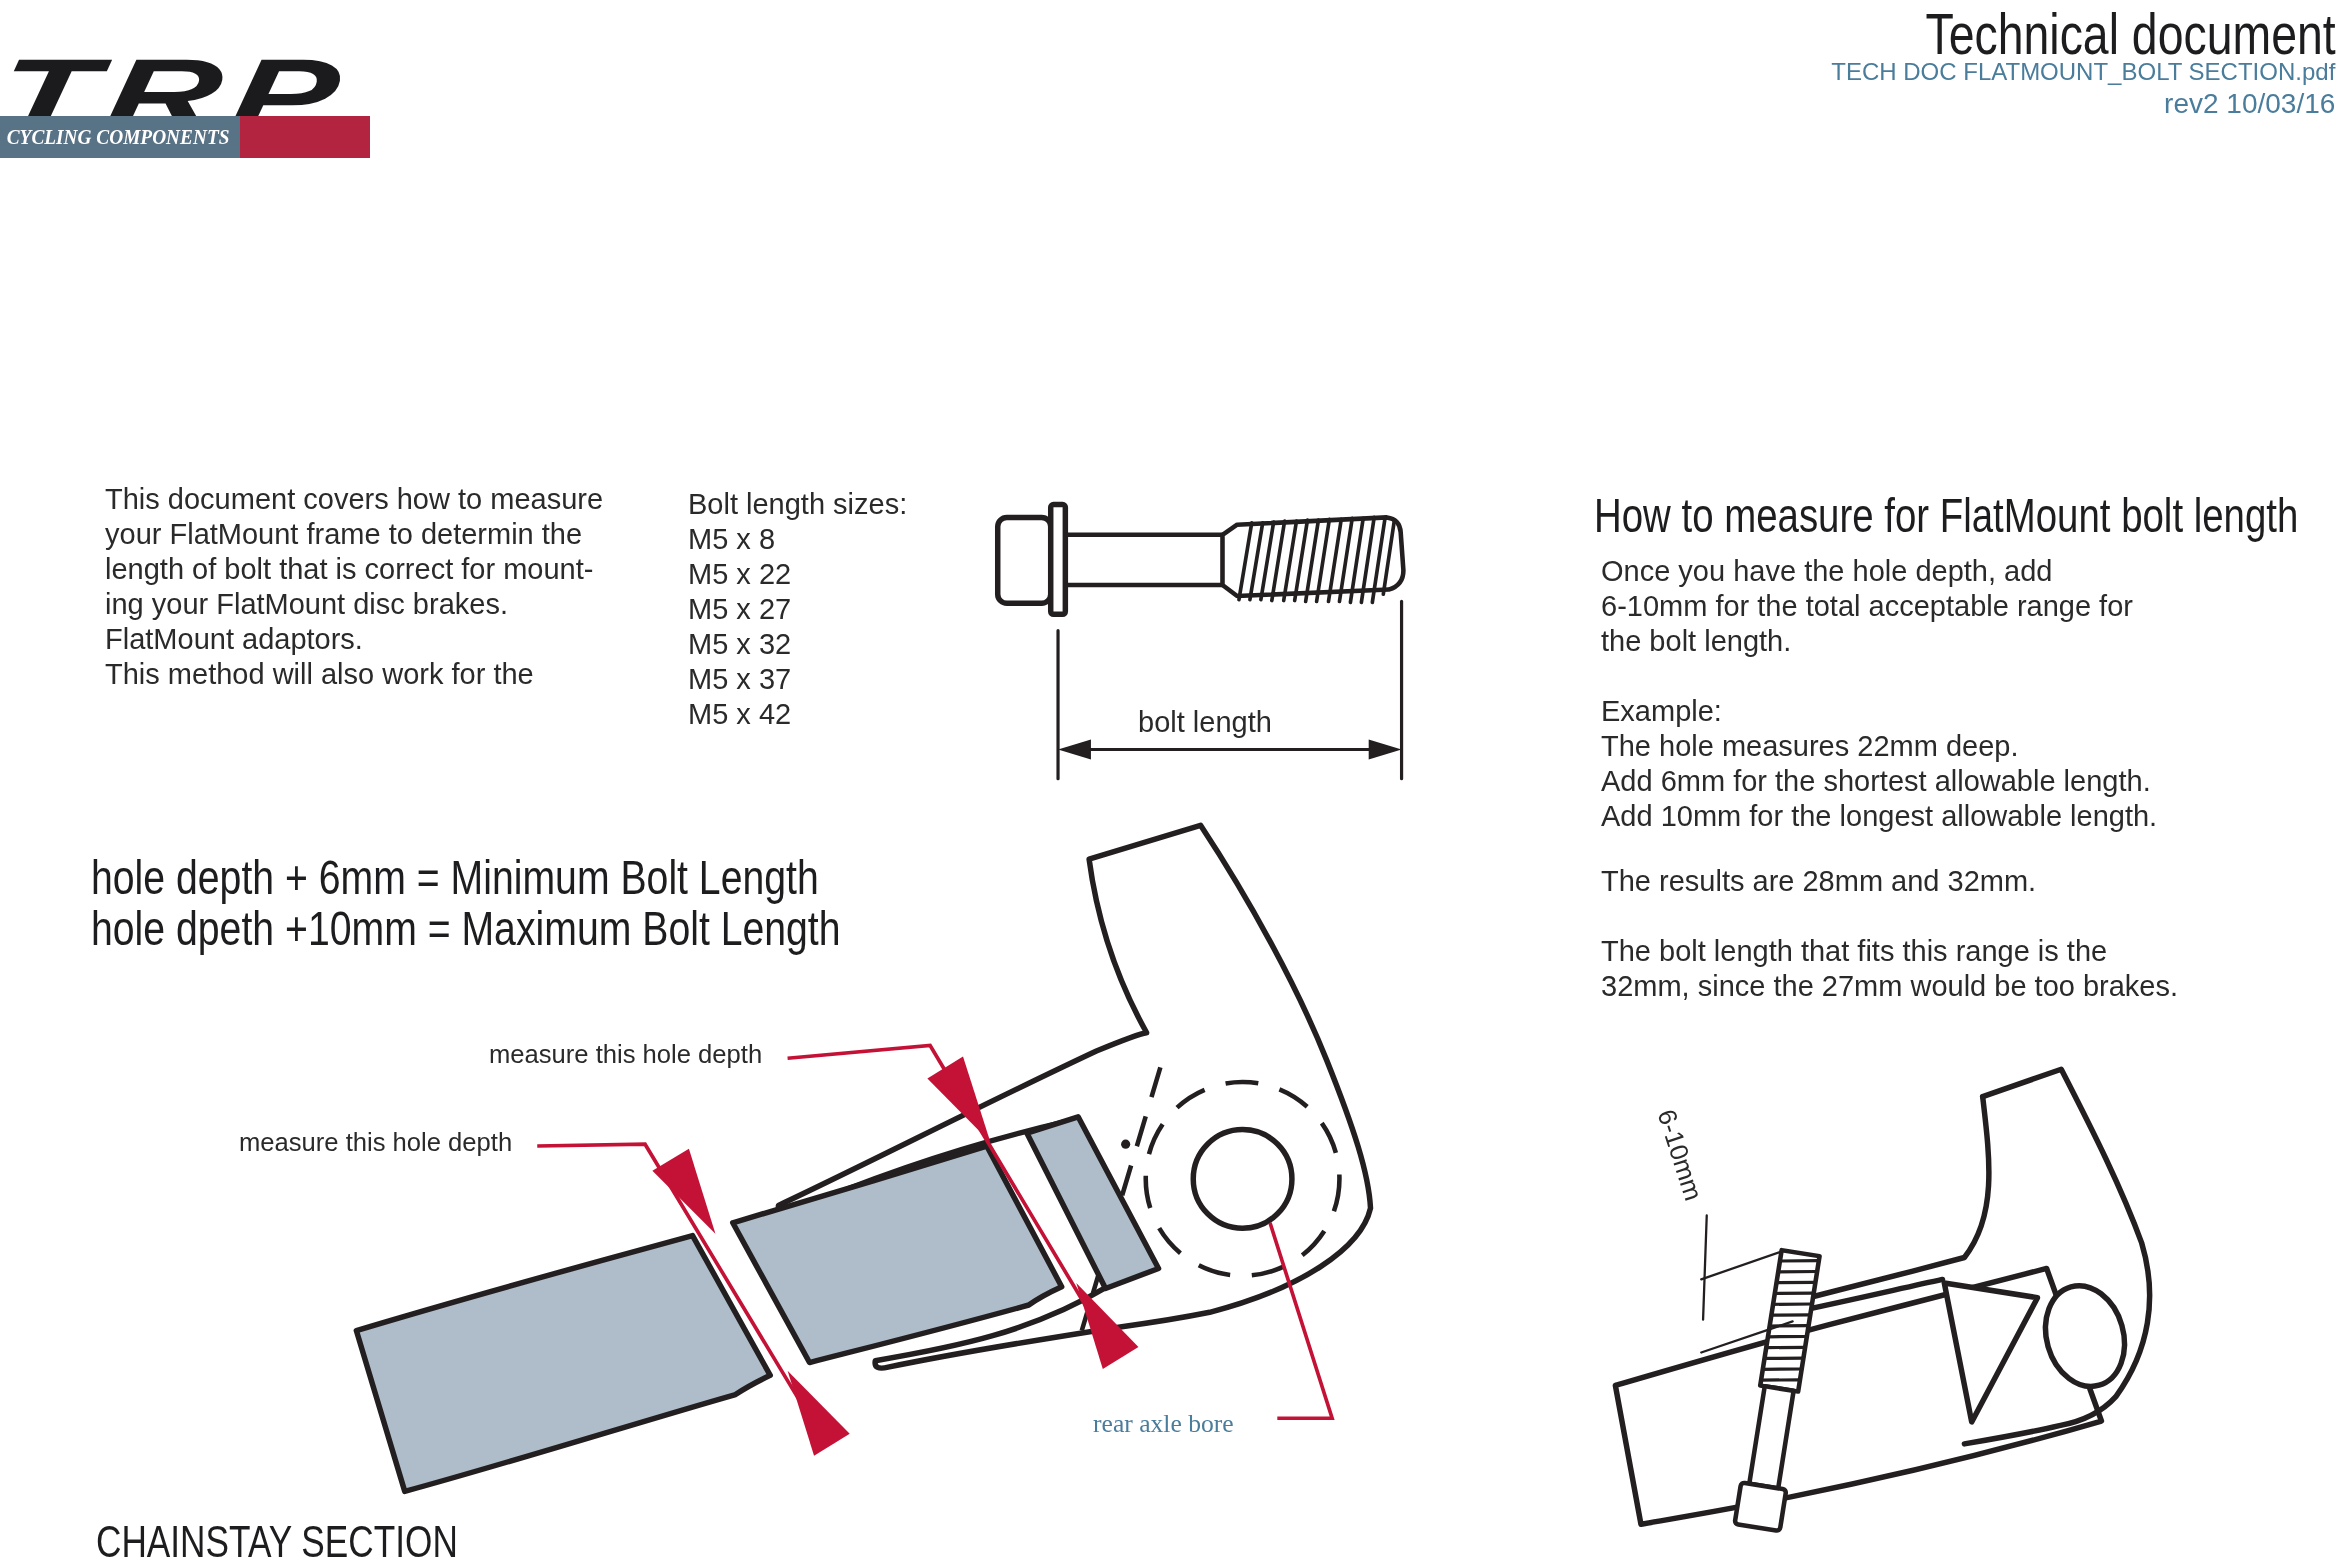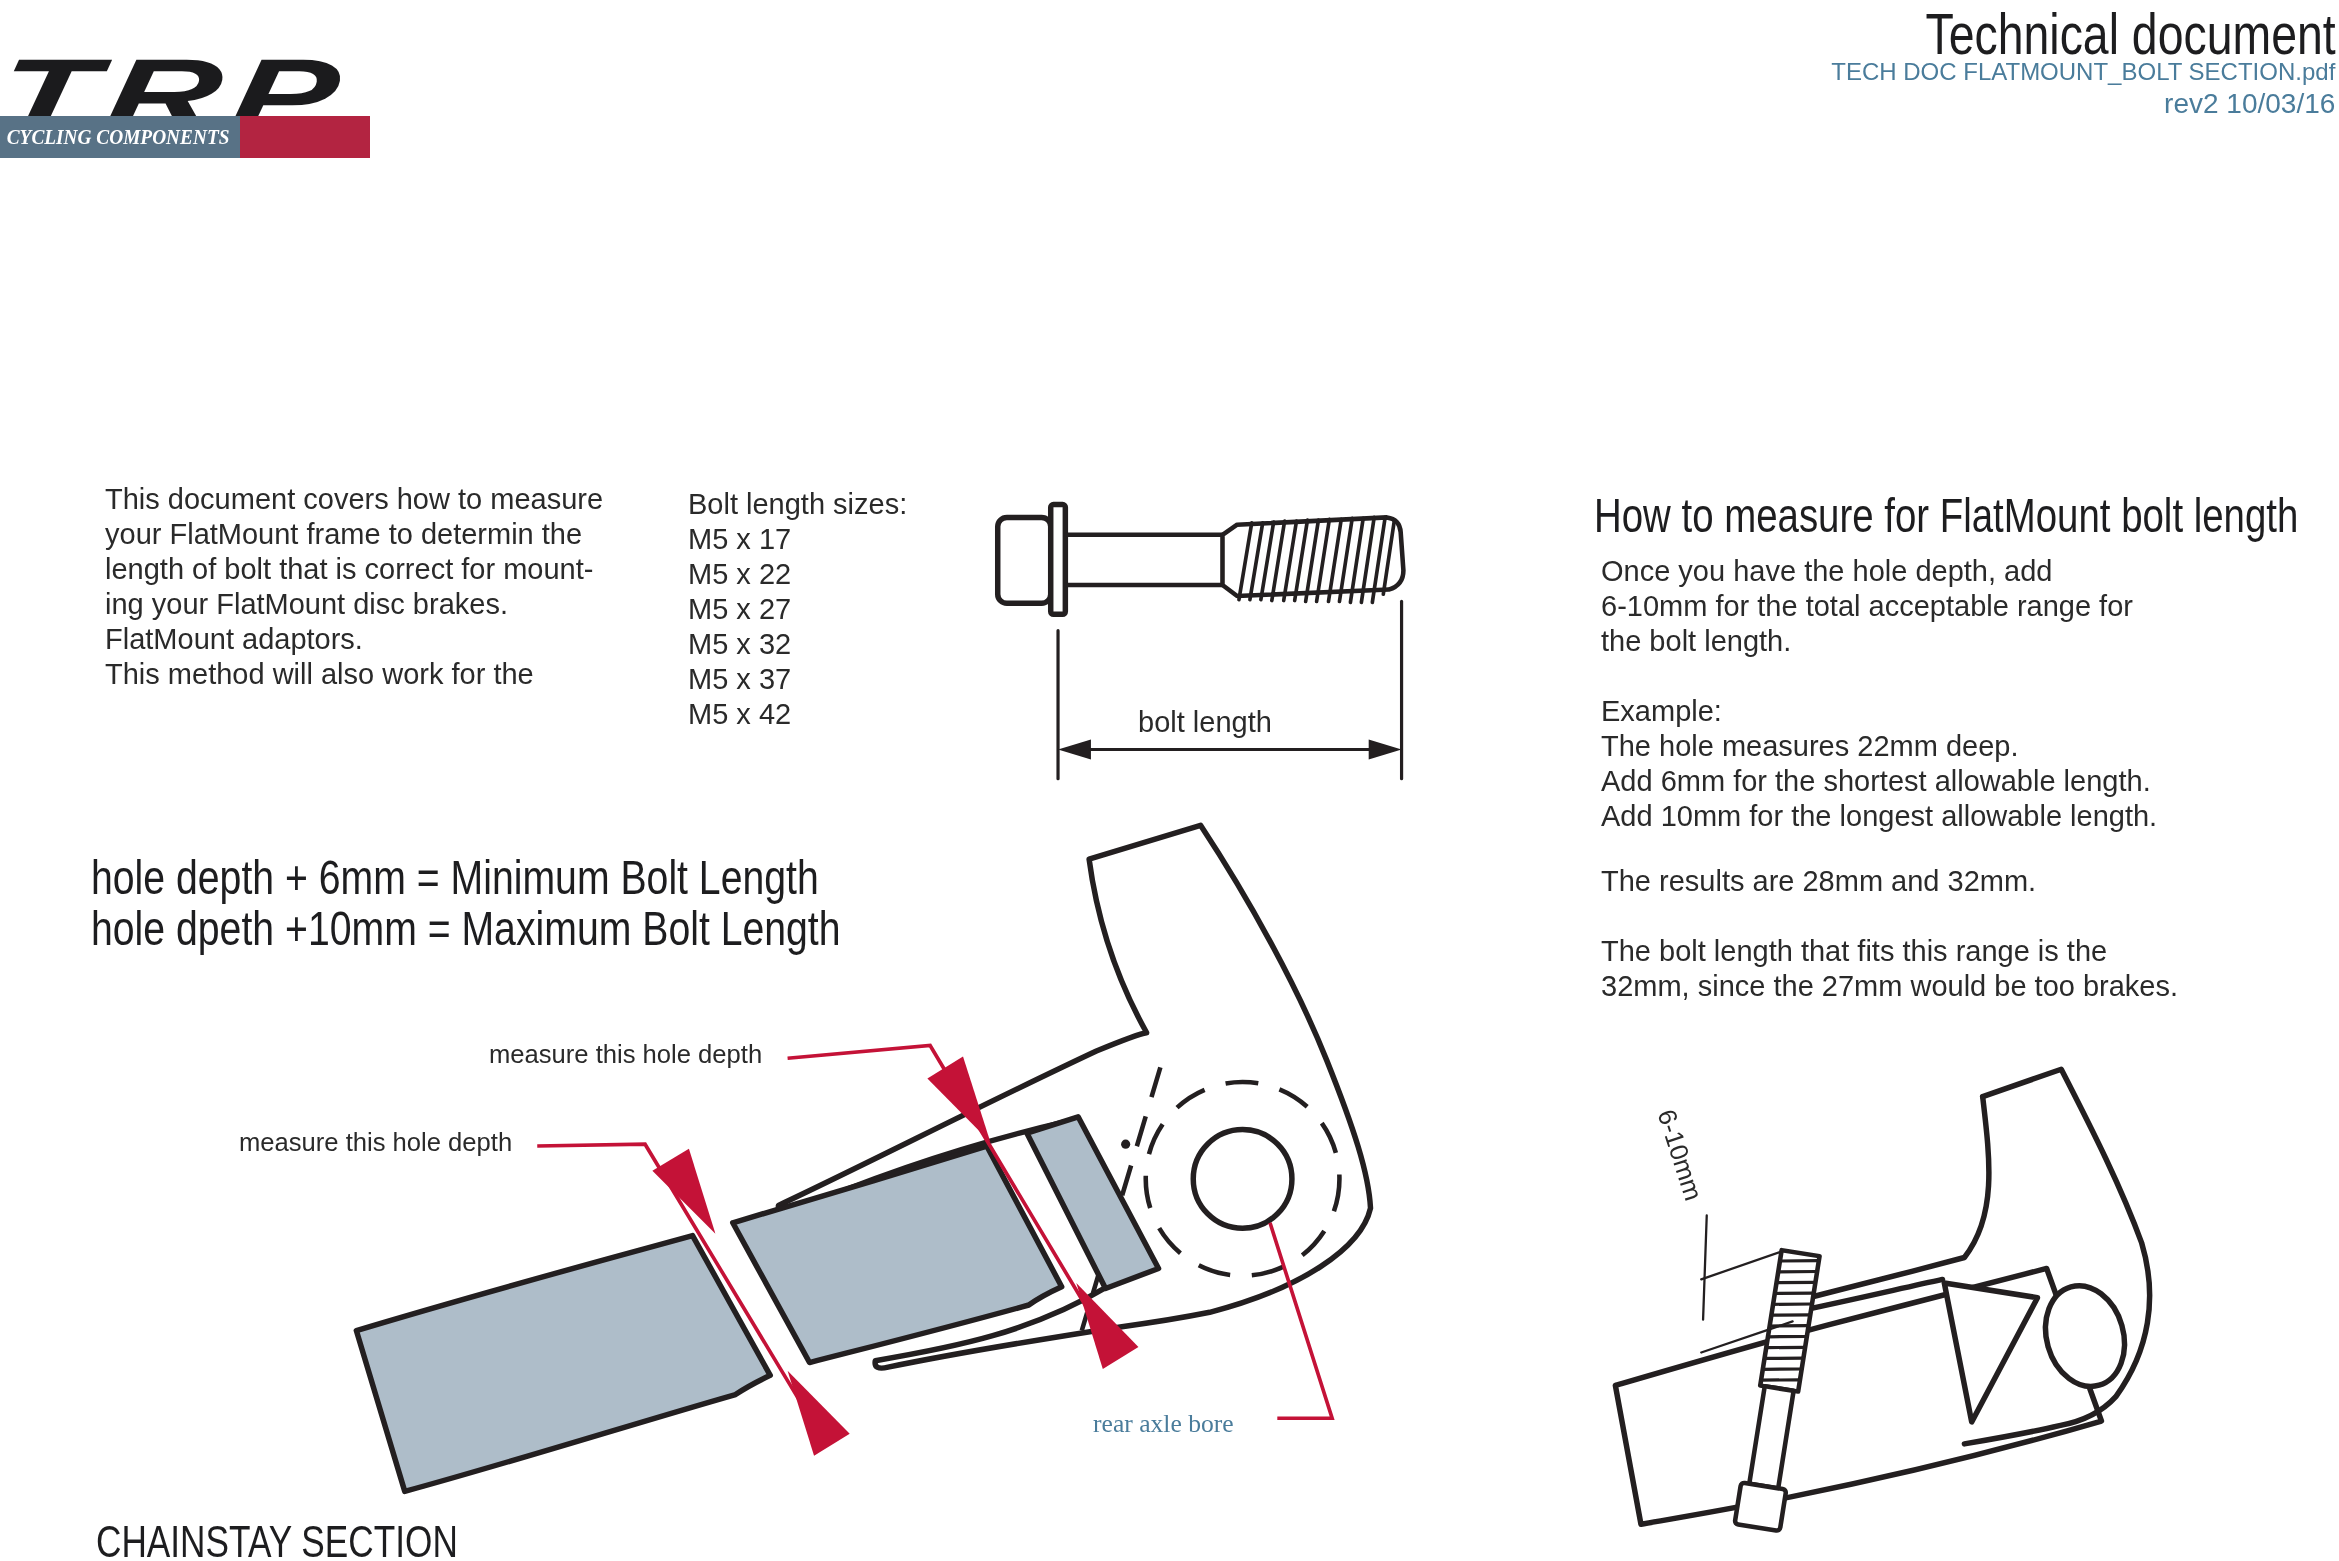--- a/index.html
+++ b/index.html
@@ -163,21 +163,21 @@
     <div>This document covers how to measure</div>
     <div>your FlatMount frame to determin the</div>
     <div>length of bolt that is correct for mount-</div>
     <div>ing your FlatMount disc brakes.</div>
     <div>FlatMount adaptors.</div>
     <div>This method will also work for the</div>
   </div>
 
   <div class="abs body-txt" style="left:688px;top:487px;">
     <div>Bolt length sizes:</div>
-    <div>M5 x 17</div>
+    <div>M5 x 8</div>
     <div>M5 x 22</div>
     <div>M5 x 27</div>
     <div>M5 x 32</div>
     <div>M5 x 37</div>
     <div>M5 x 42</div>
   </div>
 
   <div class="abs body-txt" style="left:1138px;top:705px;width:183px;text-align:left;">bolt length</div>
 
   <div class="abs" style="left:91px;top:852px;">

